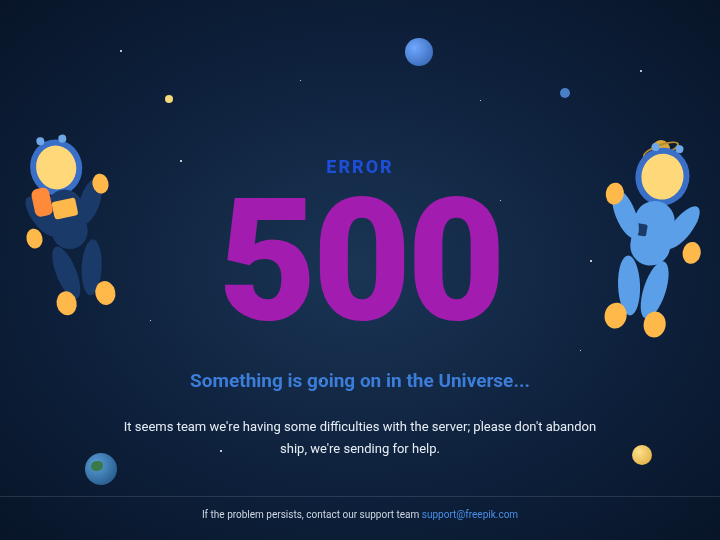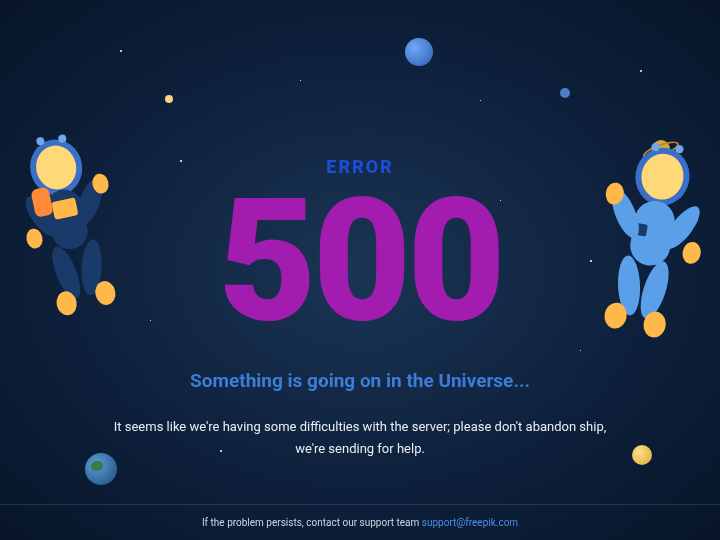--- a/index.html
+++ b/index.html
@@ -54,21 +54,21 @@
     }
     .description {
       color: #e8eef5;
       font-size: 13px;
       line-height: 1.7;
       margin-top: 24px;
       max-width: 500px;
     }
     .footer {
       position: absolute;
-      bottom: 0;
+      bottom: 8px;
       left: 0;
       right: 0;
       text-align: center;
       font-size: 10px;
       color: #cfd8e3;
       padding: 12px;
       border-top: 1px solid rgba(255,255,255,0.12);
     }
     .footer a {
       color: #4a8fe8;
@@ -155,18 +155,18 @@
     <ellipse cx="76" cy="158" rx="11" ry="30" fill="#5a9fe8" transform="rotate(12 76 158)"></ellipse>
     <ellipse cx="44" cy="192" rx="11" ry="13" fill="#ffb84a"></ellipse>
     <ellipse cx="84" cy="190" rx="11" ry="13" fill="#ffb84a"></ellipse>
   </svg>
 </div>
 
 <div class="content">
   <div class="error-label">ERROR</div>
   <div class="error-code">500</div>
   <div class="subtitle">Something is going on in the Universe...</div>
-  <div class="description">It seems like we're having some difficulties with the server; please don't abandon ship, we're sending for help.</div>
+  <div class="description">It seems team we're having some difficulties with the server; please don't abandon ship, we're sending for help.</div>
 </div>
 
 <div class="footer">
   <span>If the problem persists, contact our support team </span><a href="#">support@freepik.com</a>
 </div>
 
 </body></html>

